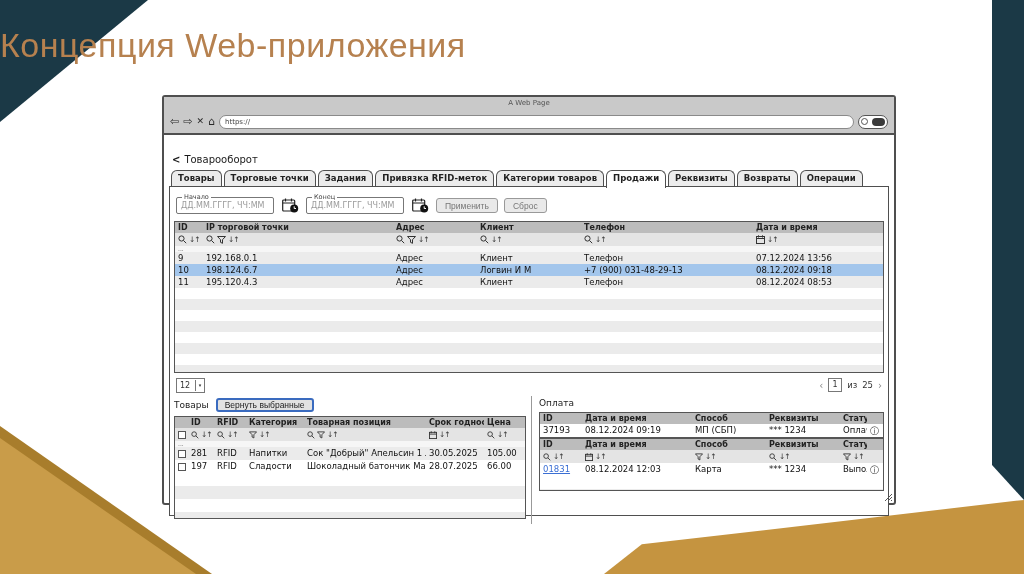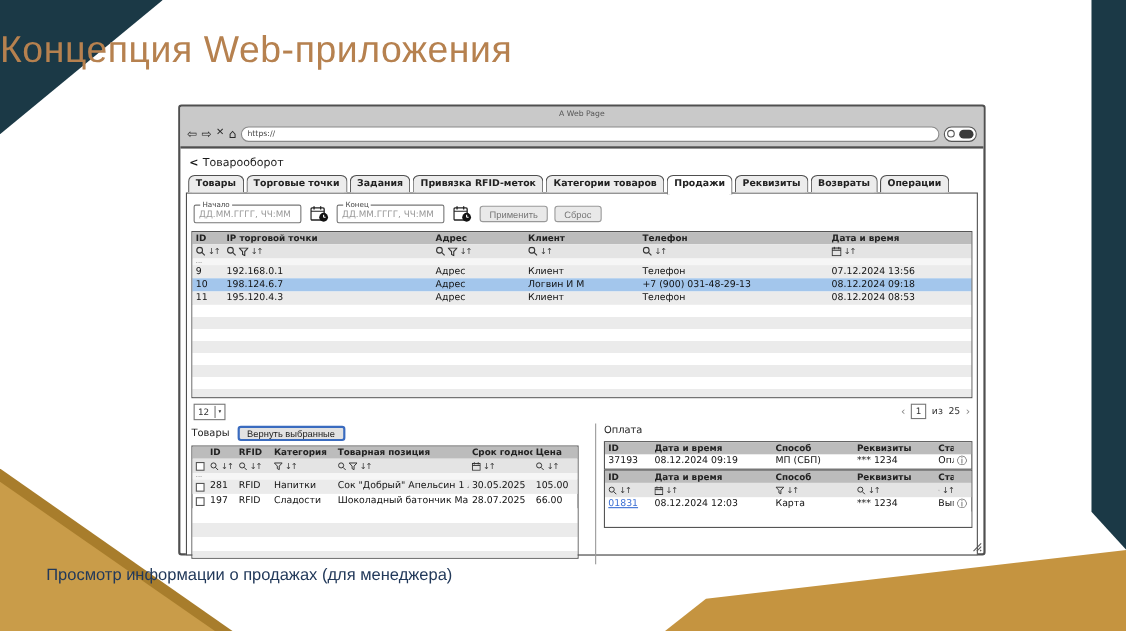--- a/index.html
+++ b/index.html
@@ -31,21 +31,21 @@
       padding:0 6px;border-bottom:2px solid #4f4f4f;}
   .navicon{font-size:11px;color:#2a2a2a;line-height:1;}
   .navicon.small{font-size:9px;font-weight:bold;}
   .urlbox{flex:1;height:12px;background:#fff;border:1px solid #8a8a8a;border-radius:7px;
       font-size:7px;color:#444;padding:0 5px;line-height:12px;}
   .searchoval{width:30px;height:14px;border:1.3px solid #555;border-radius:8px;background:#fff;
       display:flex;align-items:center;padding:1px 2px;box-sizing:border-box;gap:1px;}
   .lens{width:5px;height:5px;border:1px solid #555;border-radius:50%;}
   .pill{margin-left:auto;width:13px;height:8px;border-radius:5px;background:#3a3a3a;}
   .content{position:relative;padding:3px 5px;}
-  .backlink{font-size:10px;color:#1a1a1a;margin:5px 0 5px 3px;}
+  .backlink{font-size:10px;color:#1a1a1a;margin:16px 0 5px 3px;}
   .backlink b{font-weight:bold;margin-right:4px;}
   
   .tabs{display:flex;gap:2px;margin-left:2px;position:relative;z-index:2;align-items:flex-end;}
   .tab{border:1.4px solid #4f4f4f;border-bottom:none;border-radius:6px 6px 0 0;background:#ececec;
       padding:2px 6px 3px;font-size:8.5px;font-weight:bold;color:#222;white-space:nowrap;}
   .tab.active{background:#fff;padding-bottom:5px;margin-bottom:-1.6px;}
   .panel{border:1.4px solid #4f4f4f;background:#fff;padding:4px;height:330px;
       box-sizing:border-box;position:relative;}
   
   .filterrow{display:flex;align-items:center;gap:6px;padding:6px 2px 7px;}
@@ -81,21 +81,21 @@
   .pagerow{display:flex;align-items:center;margin:5px 2px 4px;font-size:8.5px;color:#333;height:14px;}
   .pagesize{display:flex;border:1px solid #777;width:27px;height:13px;font-size:8px;align-items:center;background:#fff;}
   .pagesize .num{flex:1;padding-left:3px;}
   .pagesize .spin{border-left:1px solid #777;width:8px;text-align:center;font-size:5px;line-height:11px;color:#333;}
   .pager{margin-left:auto;display:flex;align-items:center;gap:5px;}
   .pagebox{border:1px solid #777;width:12px;height:12px;text-align:center;font-size:8px;line-height:12px;background:#fff;}
   .chev{color:#888;font-size:10px;}
   
   .bottom{display:flex;height:128px;}
   .bleft{width:352px;}
-  .bright{flex:1;border-left:1px solid #999;margin-left:15px;padding-left:7px;}
+  .bright{flex:1;border-left:1px solid #999;margin-left:5px;padding-left:7px;}
   .secthead{display:flex;gap:7px;align-items:center;font-size:9px;color:#222;margin:2px 0 4px;}
   .retbtn{border:2px solid #3a6bbf;border-radius:3px;background:#e2e2e2;font-size:8.5px;color:#222;
       padding:0 7px;height:14px;line-height:10px;}
   .resize{position:absolute;right:1px;bottom:1px;}
   svg{display:block;}
 </style>
 </head>
 <body>
 
 <div class="slide">
@@ -479,14 +479,13 @@
 
     <span class="resize">
       <svg width="10" height="10" viewBox="0 0 10 10">
           <line x1="2" y1="9" x2="9" y2="2" stroke="#555"></line>
           <line x1="5" y1="9" x2="9" y2="5" stroke="#555"></line>
           <line x1="8" y1="9" x2="9" y2="8" stroke="#555"></line>
         </svg>
     </span>
   </div>
 
-  <div class="slide-caption">Просмотр информации о продажах (для менеджера)</div>
 </div>
 
 </body></html>

